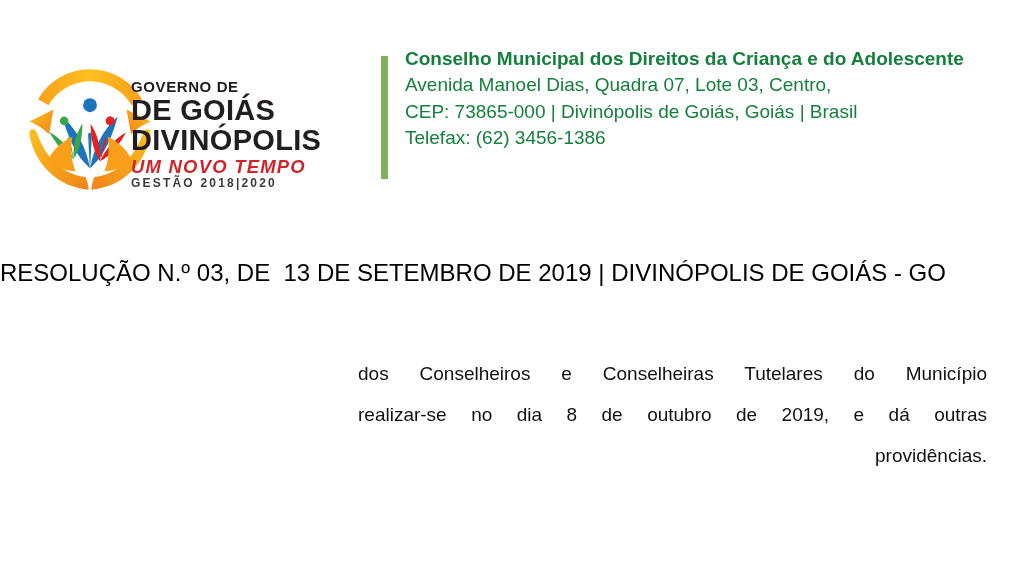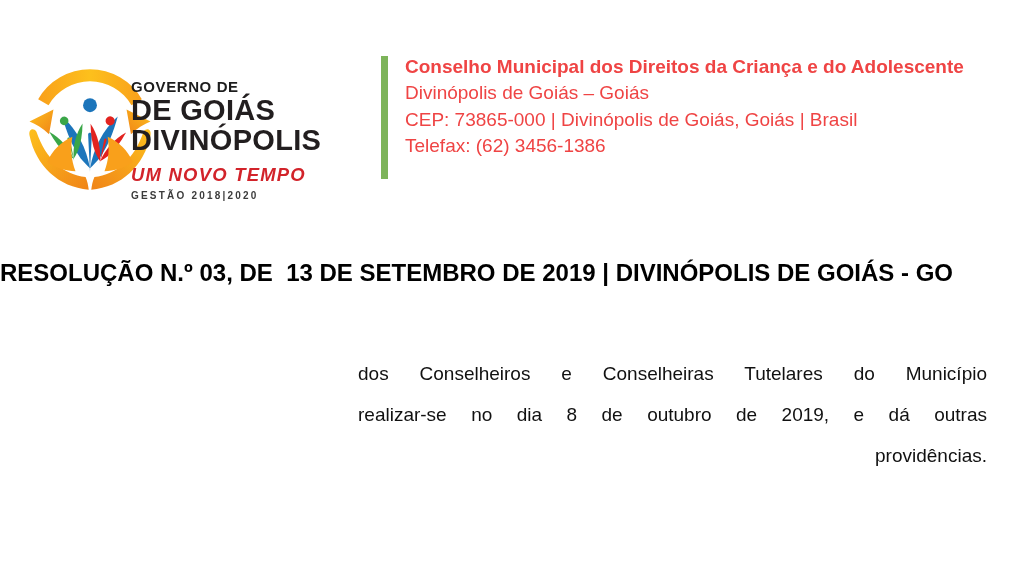--- a/index.html
+++ b/index.html
@@ -10,32 +10,32 @@
     font-family:"Liberation Sans",sans-serif;
     color:#1d1d1d;
     overflow:hidden;
   }
 
   
   .emblem{position:absolute;left:27px;top:57px;}
   .logo-text{position:absolute;left:131px;top:79px;line-height:1;}
   .lt-gov{font-size:15px;font-weight:600;letter-spacing:.6px;color:var(--text-dark);}
   .lt-city{font-size:29px;font-weight:800;line-height:28px;letter-spacing:.3px;color:#221e1f;margin-top:2px;}
-  .lt-slogan{font-size:18.5px;font-style:italic;font-weight:800;letter-spacing:1.2px;color:var(--slogan-red);margin-top:12px;}
-  .lt-gestao{font-size:10px;font-weight:700;letter-spacing:2.2px;color:#3c3c3c;margin-top:6px;}
+  .lt-slogan{font-size:18.5px;font-style:italic;font-weight:800;letter-spacing:1.2px;color:var(--slogan-red);margin-top:4px;}
+  .lt-gestao{font-size:12px;font-weight:700;letter-spacing:2.2px;color:#3c3c3c;}
 
   .green-bar{position:absolute;left:381px;top:56px;width:7px;height:123px;background:var(--accent-green);}
 
-  .org-block{position:absolute;left:405px;top:54px;font-size:19px;line-height:26.4px;color:#ef4444;}
+  .org-block{position:absolute;left:405px;top:46px;font-size:19px;line-height:26.4px;color:#15803d;}
   .org-name{font-weight:bold;}
 
   
   .res-title{
     position:absolute;left:0;top:243px;width:920px;
-    text-align:center;font-size:24px;font-weight:bold;color:#000;
+    text-align:center;font-size:24px;font-weight:normal;color:#000;
     white-space:pre; 
   }
 
   
   .ementa{
     position:absolute;left:358px;top:353px;width:629px;
     font-size:19px;line-height:41px;color:#111;
   }
   .ementa .jline{text-align:justify;text-align-last:justify;}
   .ementa .lline{text-align:right;}
@@ -101,21 +101,21 @@
         <div class="lt-city">DIVINÓPOLIS</div>
         <div class="lt-slogan">UM NOVO TEMPO</div>
         <div class="lt-gestao">GESTÃO 2018|2020</div>
       </div>
     </div>
 
     <div class="green-bar"></div>
 
     <div class="org-block">
       <div class="org-name">Conselho Municipal dos Direitos da Criança e do Adolescente</div>
-      <div>Divinópolis de Goiás – Goiás</div>
+      <div>Avenida Manoel Dias, Quadra 07, Lote 03, Centro,</div>
       <div>CEP: 73865-000 | Divinópolis de Goiás, Goiás | Brasil</div>
       <div>Telefax: (62) 3456-1386</div>
     </div>
   </header>
 
   <h1 class="res-title">RESOLUÇÃO N.º 03, DE  13 DE SETEMBRO DE 2019 | DIVINÓPOLIS DE GOIÁS - GO</h1>
 
   <section class="ementa">
     <div class="jline">dos Conselheiros e Conselheiras Tutelares do Município</div>
     <div class="jline">realizar-se no dia 8 de outubro de 2019, e dá outras</div>

